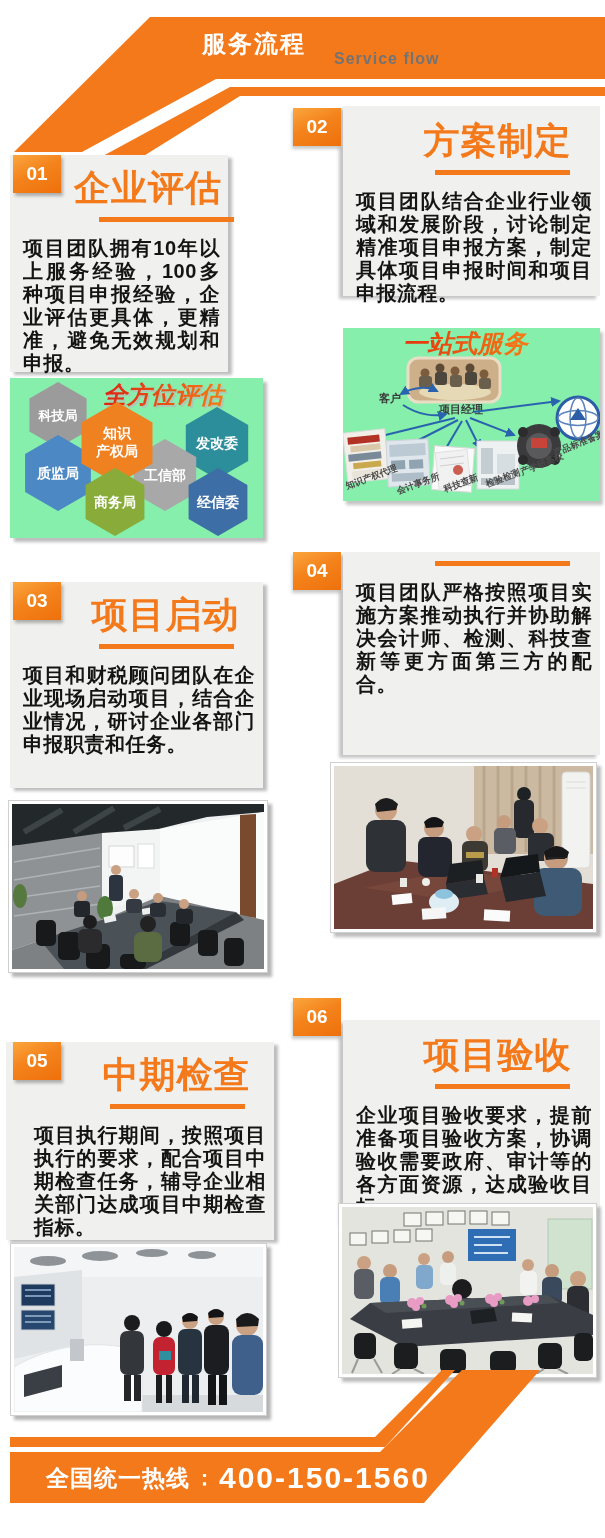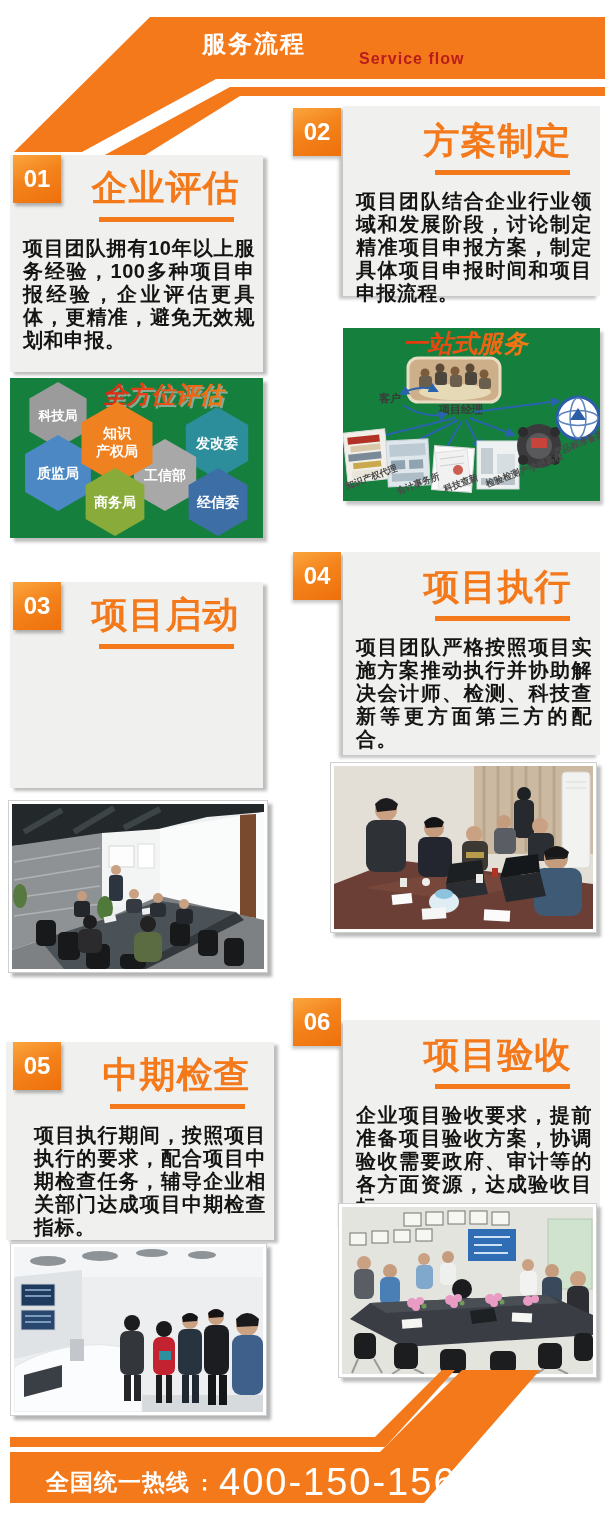--- a/index.html
+++ b/index.html
@@ -2,65 +2,65 @@
 <html><head>
 <meta charset="utf-8">
 <style>
   html,body{margin:0;padding:0;background:#ffffff;}
   #canvas{position:relative;width:605px;height:1538px;background:#fff;overflow:hidden;
           font-family:"Liberation Sans","DejaVu Sans",sans-serif;}
   svg{display:block;}
   .abs{position:absolute;}
   
   .hdr-zh{position:absolute;left:202px;top:28px;font-size:24px;font-weight:900;color:#fff;letter-spacing:2px;}
-  .hdr-en{position:absolute;left:334px;top:50px;font-size:16px;font-weight:700;color:#b91c1c;letter-spacing:1px;margin-left:25px;}
+  .hdr-en{position:absolute;left:334px;top:50px;font-size:16px;font-weight:700;color:#737373;letter-spacing:1px;}
   
-  .badge{position:absolute;width:48px;height:48px;z-index:5;
+  .badge{position:absolute;width:48px;height:38px;z-index:5;
          background:linear-gradient(155deg,#fba63e 0%,#f4831c 45%,#ee700b 100%);
-         color:#fff;font-size:24px;font-weight:800;display:flex;align-items:center;justify-content:center;}
+         color:#fff;font-size:19px;font-weight:800;display:flex;align-items:center;justify-content:center;}
   .badge.l{box-shadow:2px 3px 3px rgba(90,90,90,.45);}
   .badge.r{box-shadow:-1px 3px 3px rgba(120,120,120,.4);}
   
   .card{position:absolute;background:#f0f0ee;}
   .card.l{box-shadow:4px 3px 3px #bdbdbd;}
   .card.r{box-shadow:-4px 3px 3px #c6c6c6;}
   .s-title{margin:0;text-align:center;color:#f4791a;font-weight:900;font-size:36px;letter-spacing:1px;line-height:1.1;}
   .card.l .s-title{padding:13px 0 0 58px;}
   .card.r .s-title{padding:15px 0 0 52px;}
   .rule{height:5px;width:135px;background:#f4791a;margin-top:9px;}
   .card.l .rule{margin-left:89px;}
   .card.r .rule{margin-left:92px;}
   .s-body{margin:15px 8px 0 13px;color:#141414;font-size:20px;line-height:23px;font-weight:700;
           letter-spacing:.5px;text-align:justify;}
   
-  .imgpanel{position:absolute;background:#15803d;}
+  .imgpanel{position:absolute;background:#86efac;}
   .imgpanel.l{box-shadow:4px 4px 3px #bdbdbd;}
   .imgpanel.r{box-shadow:3px 4px 3px #c6c6c6;}
   .photo{position:absolute;background:#fff;padding:3px;border:1px solid #cfcfcf;}
   .photo.l{box-shadow:4px 4px 3px #b5b5b5;}
   .photo.r{box-shadow:4px 4px 3px #bdbdbd;}
   
   .hotline{position:absolute;left:46px;top:1461px;display:flex;align-items:center;color:#fff;z-index:4;}
   .hotline .lab{font-size:23px;font-weight:700;letter-spacing:1px;}
   .hotline .sep{font-size:21px;font-weight:700;margin:0 4px;}
-  .hotline .num{font-size:38px;font-weight:400;letter-spacing:2px;}
+  .hotline .num{font-size:30px;font-weight:700;letter-spacing:2px;}
 </style>
 </head>
 <body>
 
 <div id="canvas">
 
   <svg class="abs" style="left:0;top:0;" width="605" height="175" viewBox="0 0 605 175">
     <polygon points="605,17 150,17 14,152 82,152 216,79 605,79" fill="#f4791a"></polygon>
     <polygon points="605,87 230,87 101,157 142,157 240,96 605,96" fill="#f4791a"></polygon>
   </svg>
   <div class="hdr-zh">服务流程</div>
   <div class="hdr-en">Service flow</div>
 
-  <div class="card l" style="left:10px;top:155px;width:253px;height:217px;">
+  <div class="card l" style="left:10px;top:155px;width:218px;height:217px;">
     <h2 class="s-title">企业评估</h2>
     <div class="rule"></div>
     <p class="s-body">项目团队拥有10年以上服务经验，100多种项目申报经验，企业评估更具体，更精准，避免无效规划和申报。</p>
   </div>
   <div class="badge l" style="left:13px;top:155px;">
     <span>01</span>
   </div>
 
   <div class="imgpanel l" style="left:10px;top:378px;width:253px;height:160px;">
     <svg width="253" height="160" viewBox="0 0 253 160">
@@ -200,20 +200,21 @@
         <text x="144" y="159" transform="rotate(-20 144 159)">检验检测</text>
         <text x="179" y="147" transform="rotate(-22 179 147)">产学研高校</text>
         <text x="212" y="128" transform="rotate(-22 212 128)">产品标准备案</text>
       </g>
     </svg>
   </div>
 
   <div class="card l" style="left:10px;top:582px;width:253px;height:206px;">
     <h2 class="s-title">项目启动</h2>
     <div class="rule"></div>
+    <p class="s-body">项目和财税顾问团队在企业现场启动项目，结合企业情况，研讨企业各部门申报职责和任务。</p>
   </div>
   <div class="badge l" style="left:13px;top:582px;">
     <span>03</span>
   </div>
 
   <div class="photo l" style="left:8px;top:800px;width:252px;height:165px;">
     <svg width="252" height="165" viewBox="0 0 252 165">
       <rect width="252" height="165" fill="#eef0f1"></rect>
       <polygon points="0,0 252,0 252,8 195,13 118,32 0,42" fill="#23282b"></polygon>
       <g stroke="#434c4c" stroke-width="6" opacity="0.8">
@@ -265,21 +266,20 @@
           <rect x="164" y="105" width="17" height="15" rx="4" fill="#23262b"></rect>
         <circle cx="78" cy="118" r="7" fill="#1d1d1f"></circle>
           <rect x="66" y="125" width="24" height="24" rx="6" fill="#2b2b2e"></rect>
         <circle cx="136" cy="120" r="8" fill="#222"></circle>
           <rect x="122" y="128" width="28" height="30" rx="7" fill="#5b6b42"></rect>
       </g>
     </svg>
   </div>
 
   <div class="card r" style="left:343px;top:552px;width:257px;height:203px;">
-    <h2 class="s-title">项目执行</h2>
     <div class="rule"></div>
     <p class="s-body">项目团队严格按照项目实施方案推动执行并协助解决会计师、检测、科技查新等更方面第三方的配合。</p>
   </div>
   <div class="badge r" style="left:293px;top:552px;">
     <span>04</span>
   </div>
 
   <div class="photo r" style="left:330px;top:762px;width:259px;height:163px;">
     <svg width="259" height="163" viewBox="0 0 259 163">
       <rect width="259" height="163" fill="#e3ded6"></rect>

